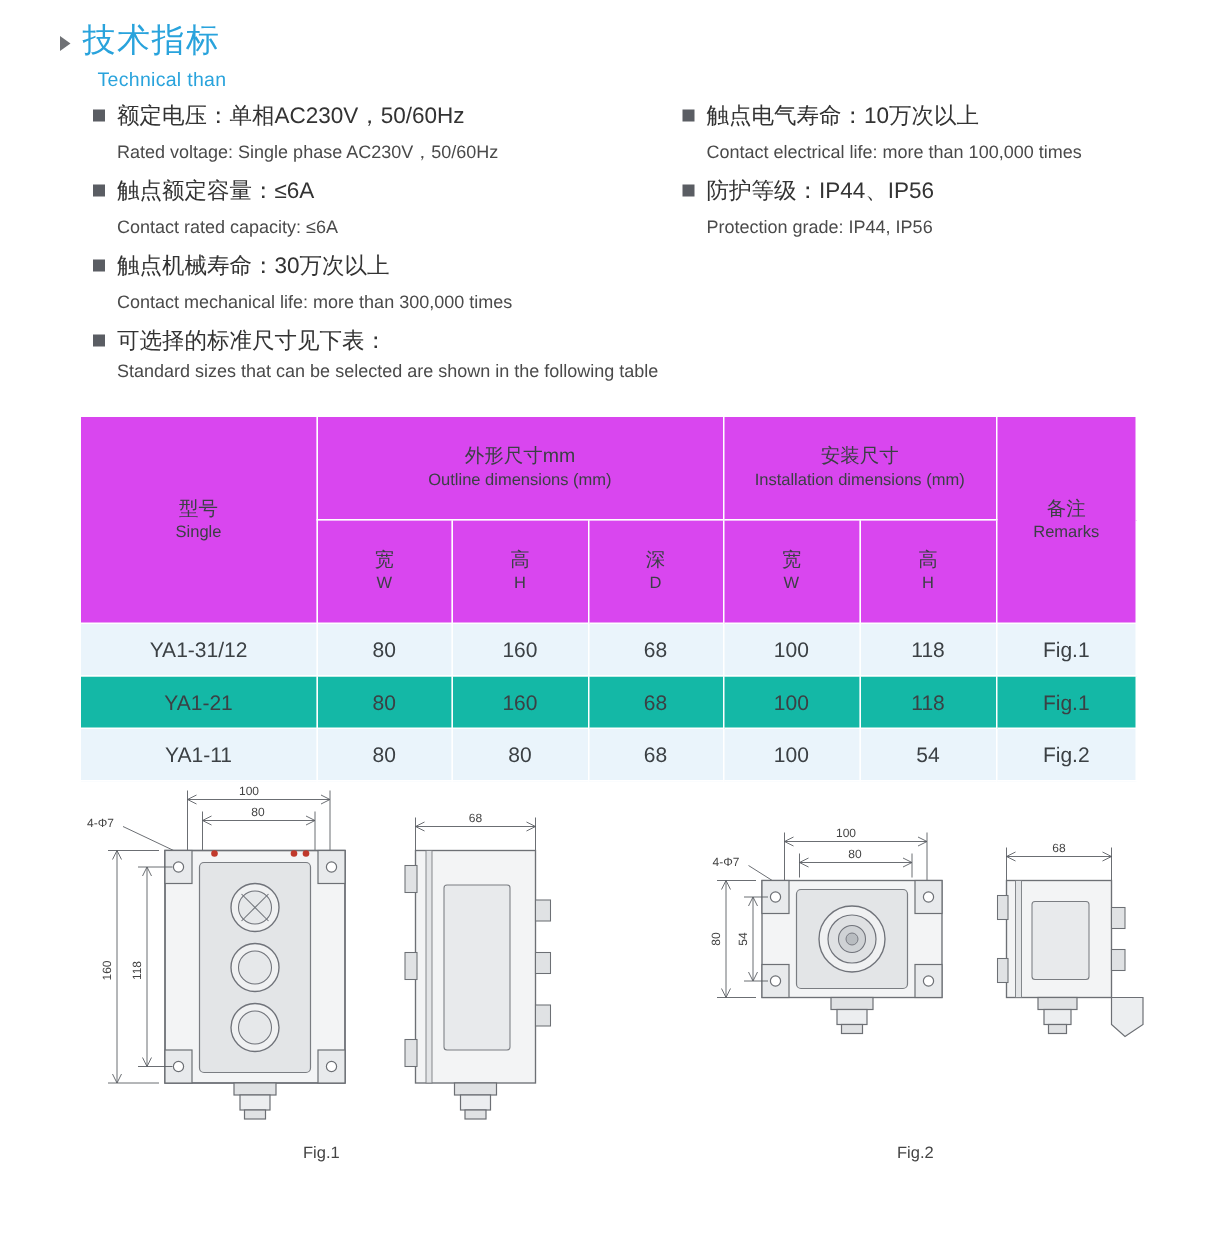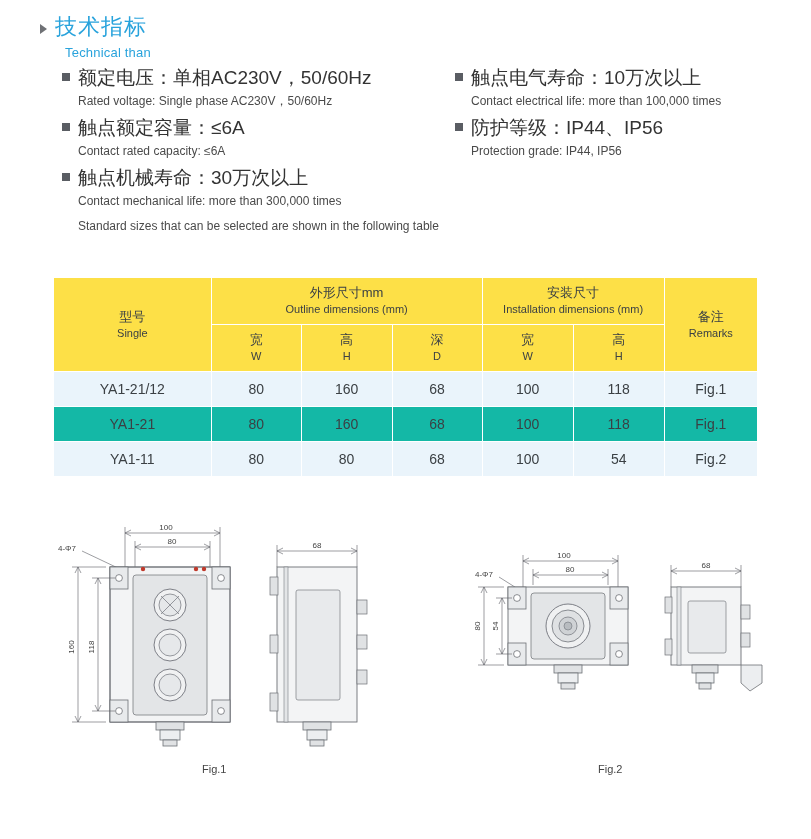--- a/index.html
+++ b/index.html
@@ -66,21 +66,21 @@
     left: 455px;
     top: 68px;
     width: 340px;
   }
   .spec-item {
     margin-bottom: 9px;
   }
   .spec-cn {
     display: flex;
     align-items: flex-start;
-    font-size: 19px;
+    font-size: 15px;
     color: #333;
     line-height: 19px;
   }
   .bullet {
     width: 8px;
     height: 8px;
     background: #5a5d63;
     margin-right: 8px;
     margin-top: 5px;
     flex: 0 0 auto;
@@ -108,24 +108,24 @@
     width: 705px;
     font-size: 13px;
     color: #3b4044;
   }
   table.dims th, table.dims td {
     border: 1px solid #ffffff;
     text-align: center;
     vertical-align: middle;
   }
   table.dims thead th {
-    background: #fde047;
+    background: #d946ef;
     color: #3b4044;
     font-weight: normal;
-    padding: 7px 2px;
+    padding: 18px 2px;
   }
   .th-two {
     line-height: 16px;
   }
   .th-sub {
     font-size: 11px;
   }
   table.dims tbody td {
     background: #eaf4fb;
     padding: 9px 2px;
@@ -187,20 +187,24 @@
 
     <div class="spec-item">
       <div class="spec-cn">
         <span class="bullet"></span>
         <span>触点机械寿命：30万次以上</span>
       </div>
       <div class="spec-en">Contact mechanical life: more than 300,000 times</div>
     </div>
 
     <div class="spec-item">
+      <div class="spec-cn">
+        <span class="bullet"></span>
+        <span>可选择的标准尺寸见下表：</span>
+      </div>
       <div class="spec-en tight">Standard sizes that can be selected are shown in the following table</div>
     </div>
 
   </div>
 
   <div class="specs-right">
 
     <div class="spec-item">
       <div class="spec-cn">
         <span class="bullet"></span>
@@ -258,21 +262,21 @@
             <div class="th-sub">W</div>
           </th>
           <th class="col-dim th-two">
             <div>高</div>
             <div class="th-sub">H</div>
           </th>
         </tr>
       </thead>
       <tbody>
         <tr>
-          <td>YA1-21/12</td>
+          <td>YA1-31/12</td>
           <td>80</td>
           <td>160</td>
           <td>68</td>
           <td>100</td>
           <td>118</td>
           <td>Fig.1</td>
         </tr>
         <tr class="alt">
           <td>YA1-21</td>
           <td>80</td>

